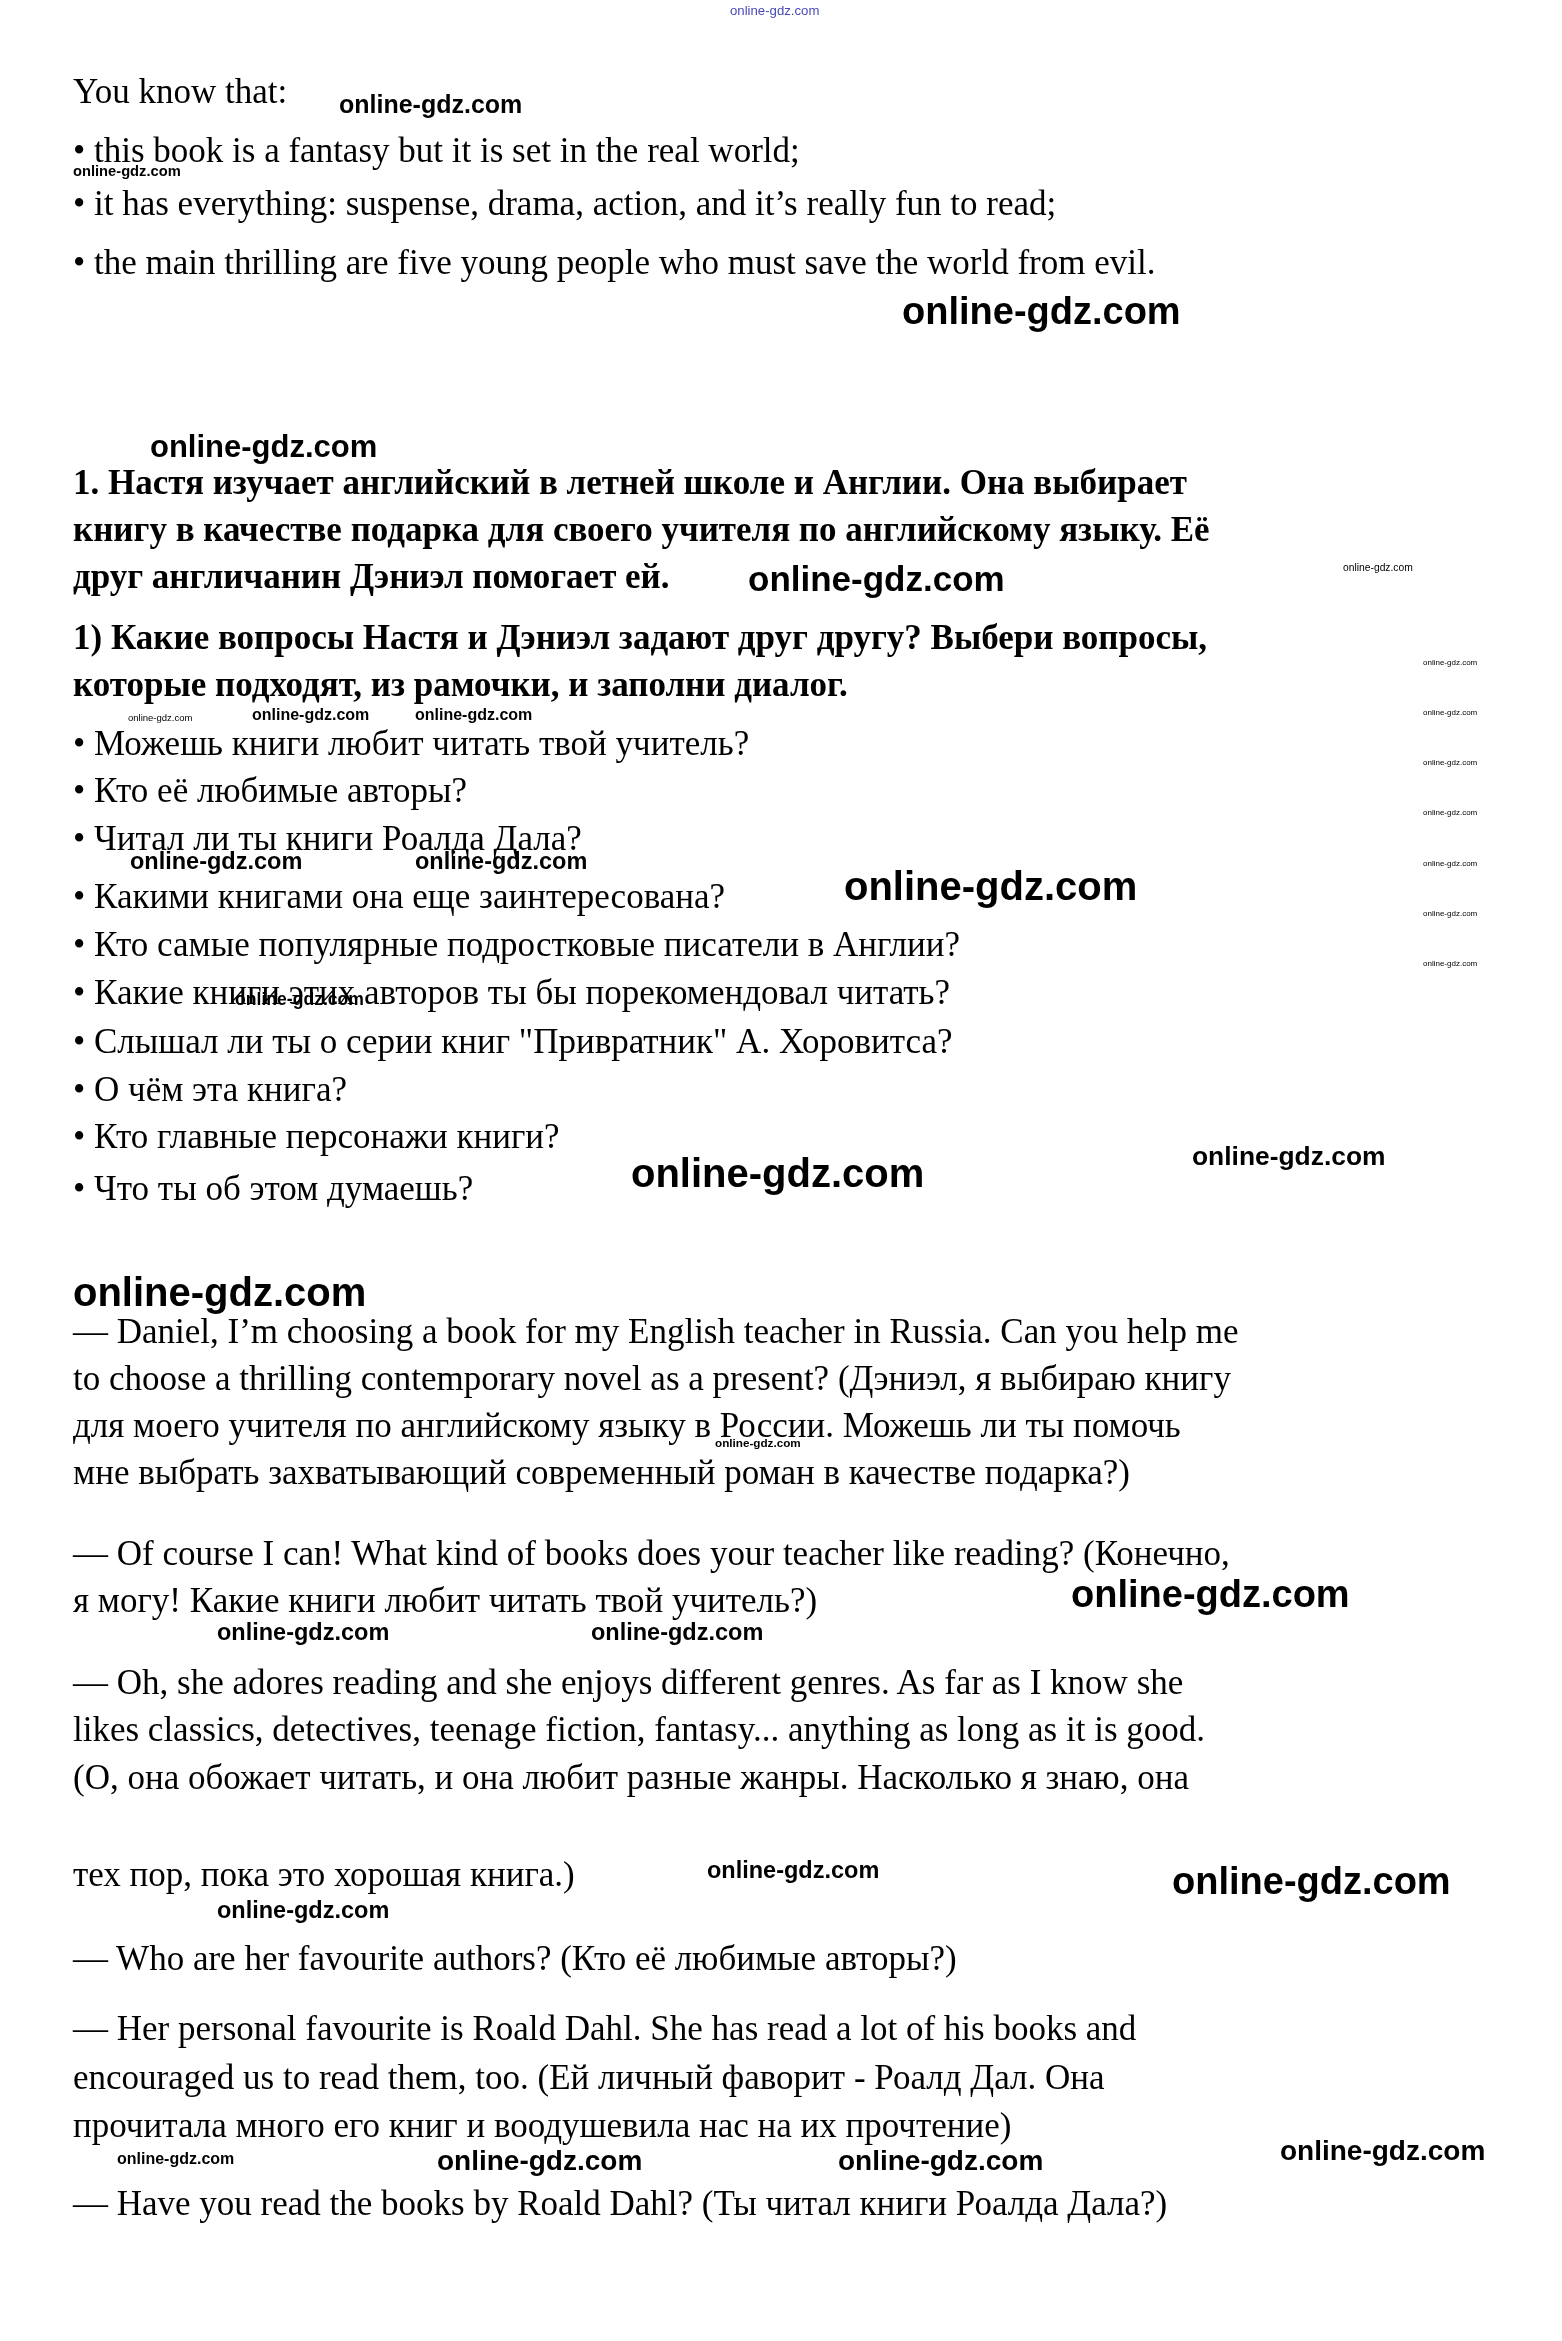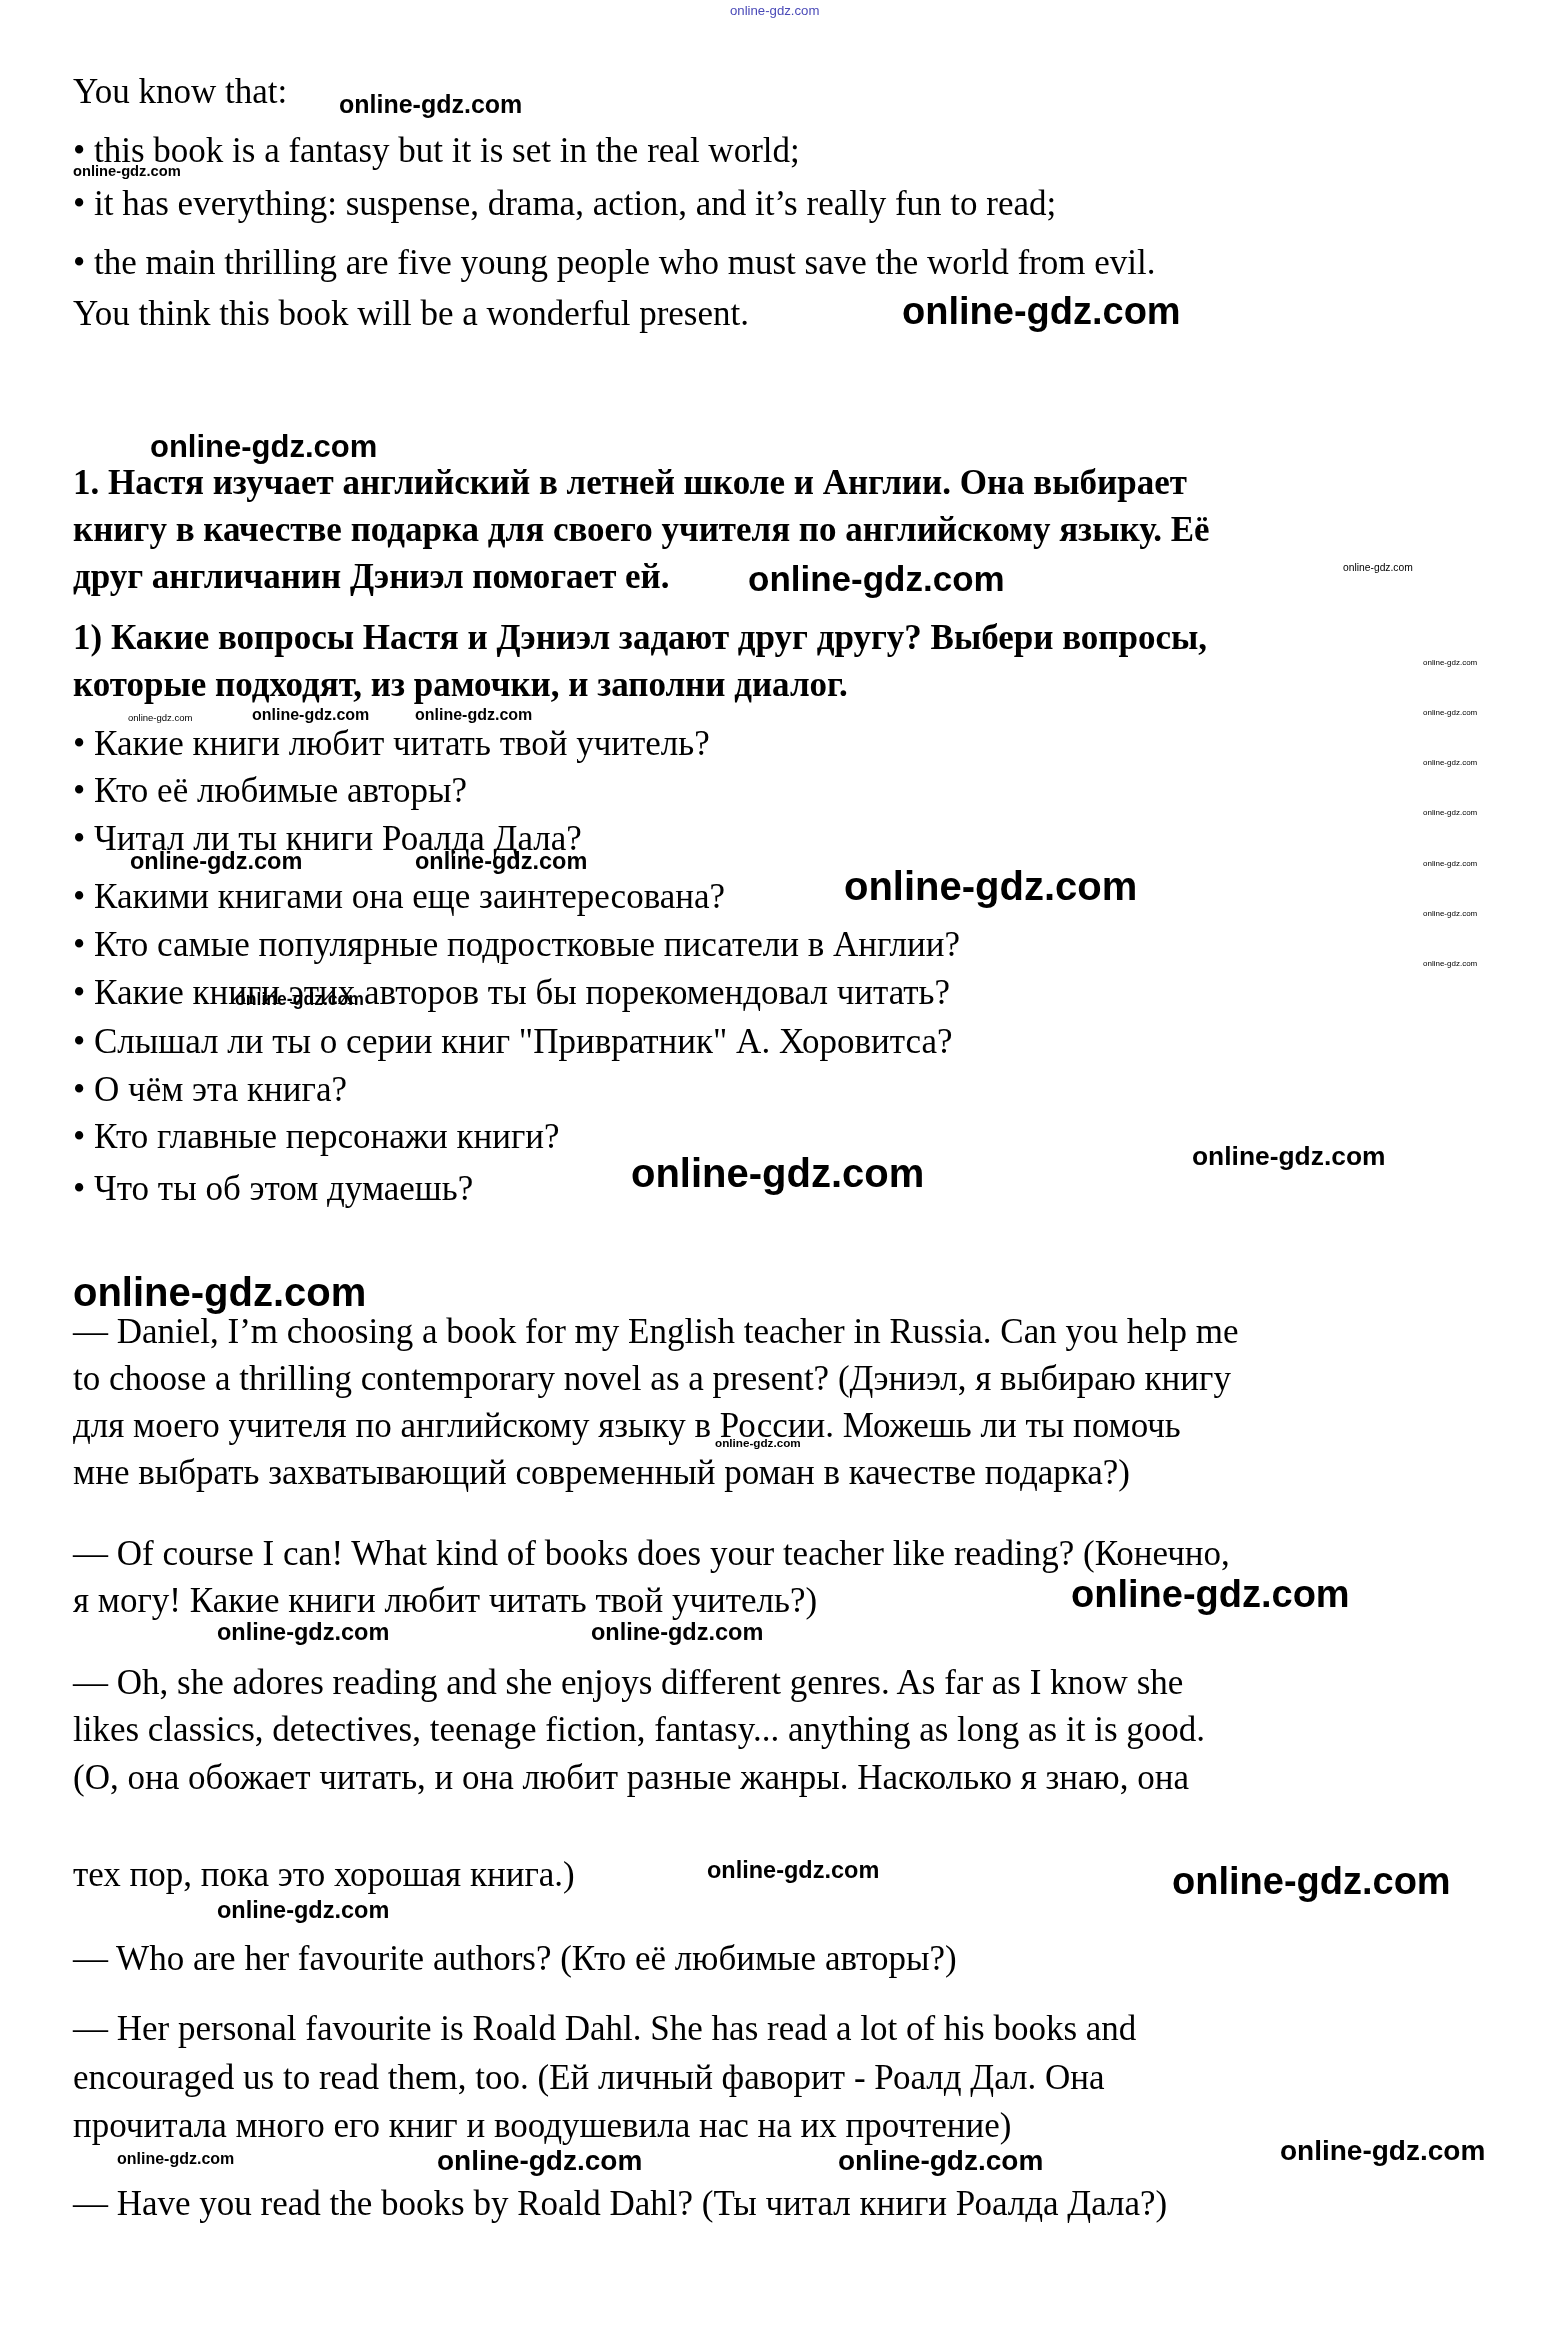--- a/index.html
+++ b/index.html
@@ -35,29 +35,28 @@
 </style>
 </head>
 <body>
 
 <div id="page">
 
   <div class="t" style="top:73px">You know that:</div>
   <div class="t" style="top:132px">• this book is a fantasy but it is set in the real world;</div>
   <div class="t" style="top:185px">• it has everything: suspense, drama, action, and it’s really fun to read;</div>
   <div class="t" style="top:244px">• the main thrilling are five young people who must save the world from evil.</div>
-  <div class="t" style="top:295px">You think this book will be a wonderful present.</div>
 
   <div class="t b" style="top:464px">1. Настя изучает английский в летней школе и Англии. Она выбирает</div>
   <div class="t b" style="top:511px">книгу в качестве подарка для своего учителя по английскому языку. Её</div>
   <div class="t b" style="top:558px">друг англичанин Дэниэл помогает ей.</div>
   <div class="t b" style="top:619px">1) Какие вопросы Настя и Дэниэл задают друг другу? Выбери вопросы,</div>
   <div class="t b" style="top:666px">которые подходят, из рамочки, и заполни диалог.</div>
 
-  <div class="t" style="top:725px">• Какие книги любит читать твой учитель?</div>
+  <div class="t" style="top:725px">• Можешь книги любит читать твой учитель?</div>
   <div class="t" style="top:772px">• Кто её любимые авторы?</div>
   <div class="t" style="top:820px">• Читал ли ты книги Роалда Дала?</div>
   <div class="t" style="top:878px">• Какими книгами она еще заинтересована?</div>
   <div class="t" style="top:926px">• Кто самые популярные подростковые писатели в Англии?</div>
   <div class="t" style="top:974px">• Какие книги этих авторов ты бы порекомендовал читать?</div>
   <div class="t" style="top:1023px">• Слышал ли ты о серии книг "Привратник" А. Хоровитса?</div>
   <div class="t" style="top:1071px">• О чём эта книга?</div>
   <div class="t" style="top:1118px">• Кто главные персонажи книги?</div>
   <div class="t" style="top:1170px">• Что ты об этом думаешь?</div>
 

